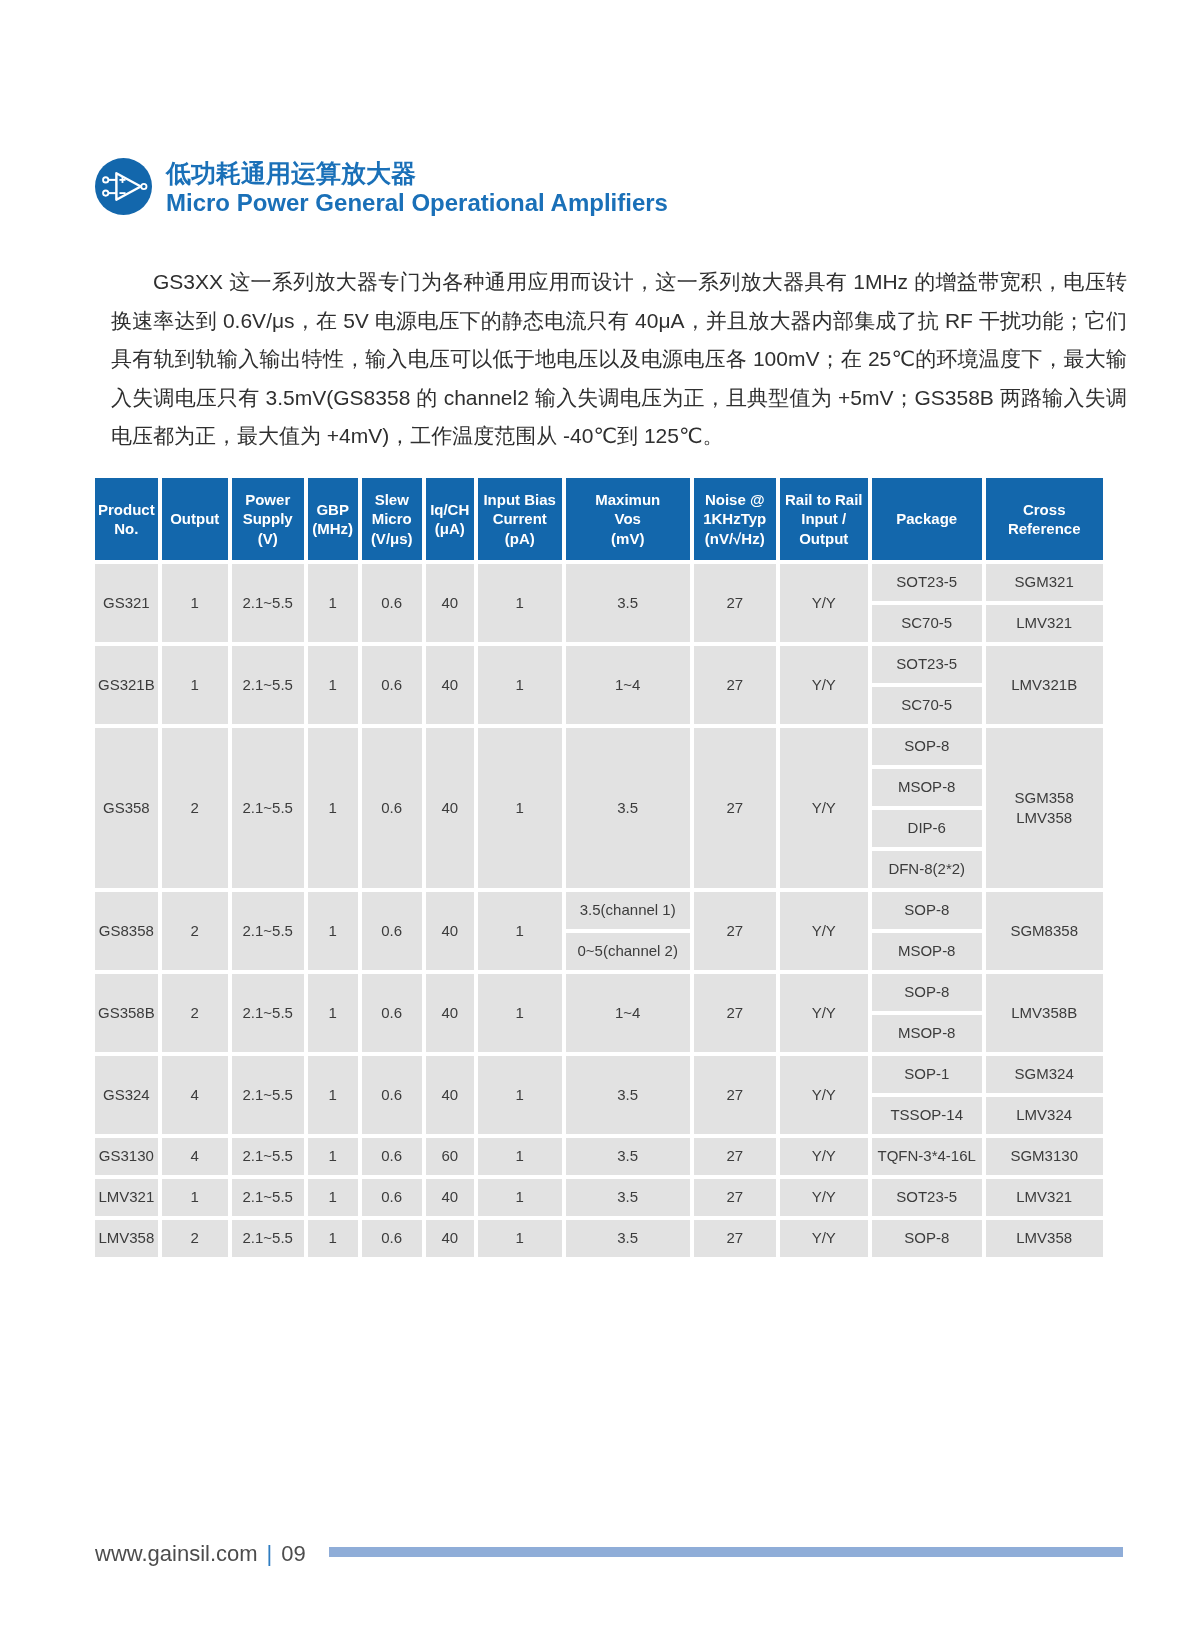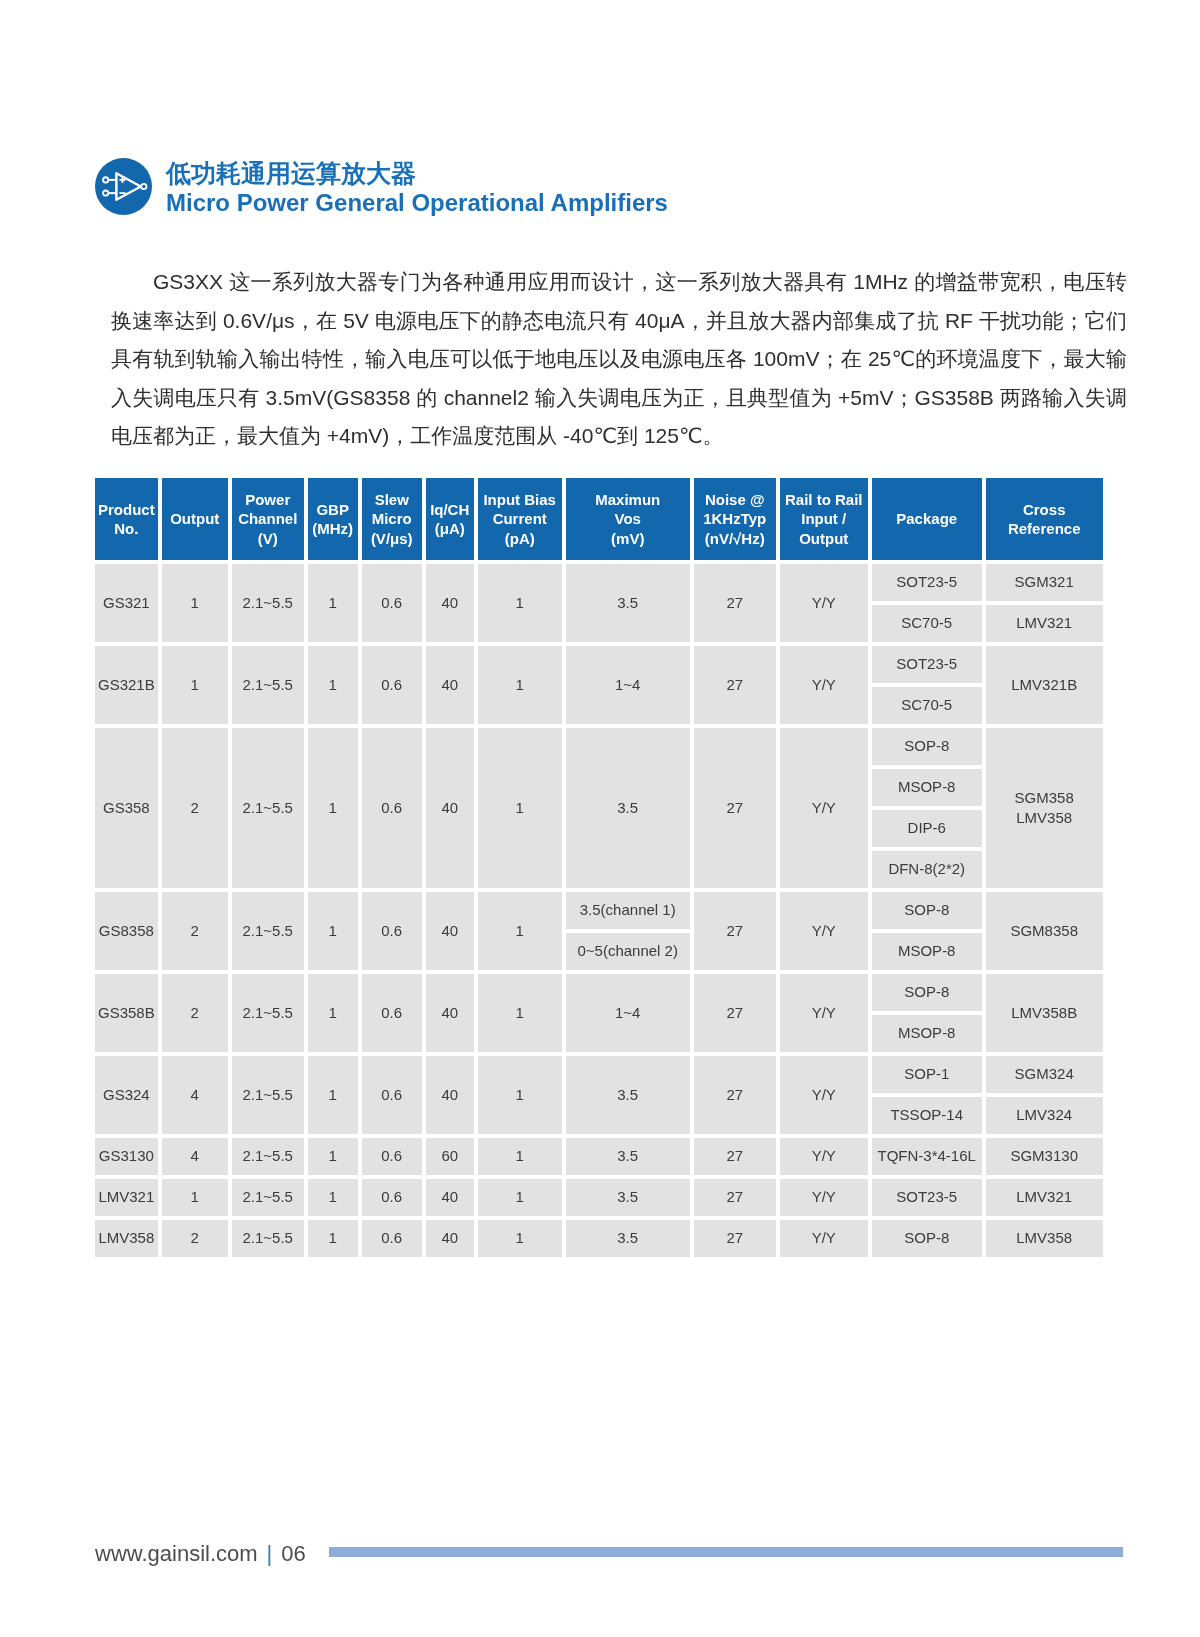--- a/index.html
+++ b/index.html
@@ -74,21 +74,21 @@
         <col style="width:88px">
         <col style="width:110px">
         <col style="width:117px">
     </colgroup>
     <tbody>
         <tr>
       <th>Product
 No.</th>
       <th>Output</th>
       <th>Power
-Channel
+Supply
 (V)</th>
       <th>GBP
 (MHz)</th>
       <th>Slew
 Micro
 (V/μs)</th>
       <th>Iq/CH
 (μA)</th>
       <th>Input Bias
 Current
@@ -266,17 +266,17 @@
       <td>3.5</td>
       <td>27</td>
       <td>Y/Y</td>
       <td>SOP-8</td>
       <td>LMV358</td>
     </tr>
   </tbody>
     </table>
 
   <div class="footer-text">
-    <span>www.gainsil.com</span><span class="footer-sep">|</span><span>06</span>
+    <span>www.gainsil.com</span><span class="footer-sep">|</span><span>09</span>
   </div>
   <div class="footer-bar"></div>
 
 </div>
 
 </body></html>

